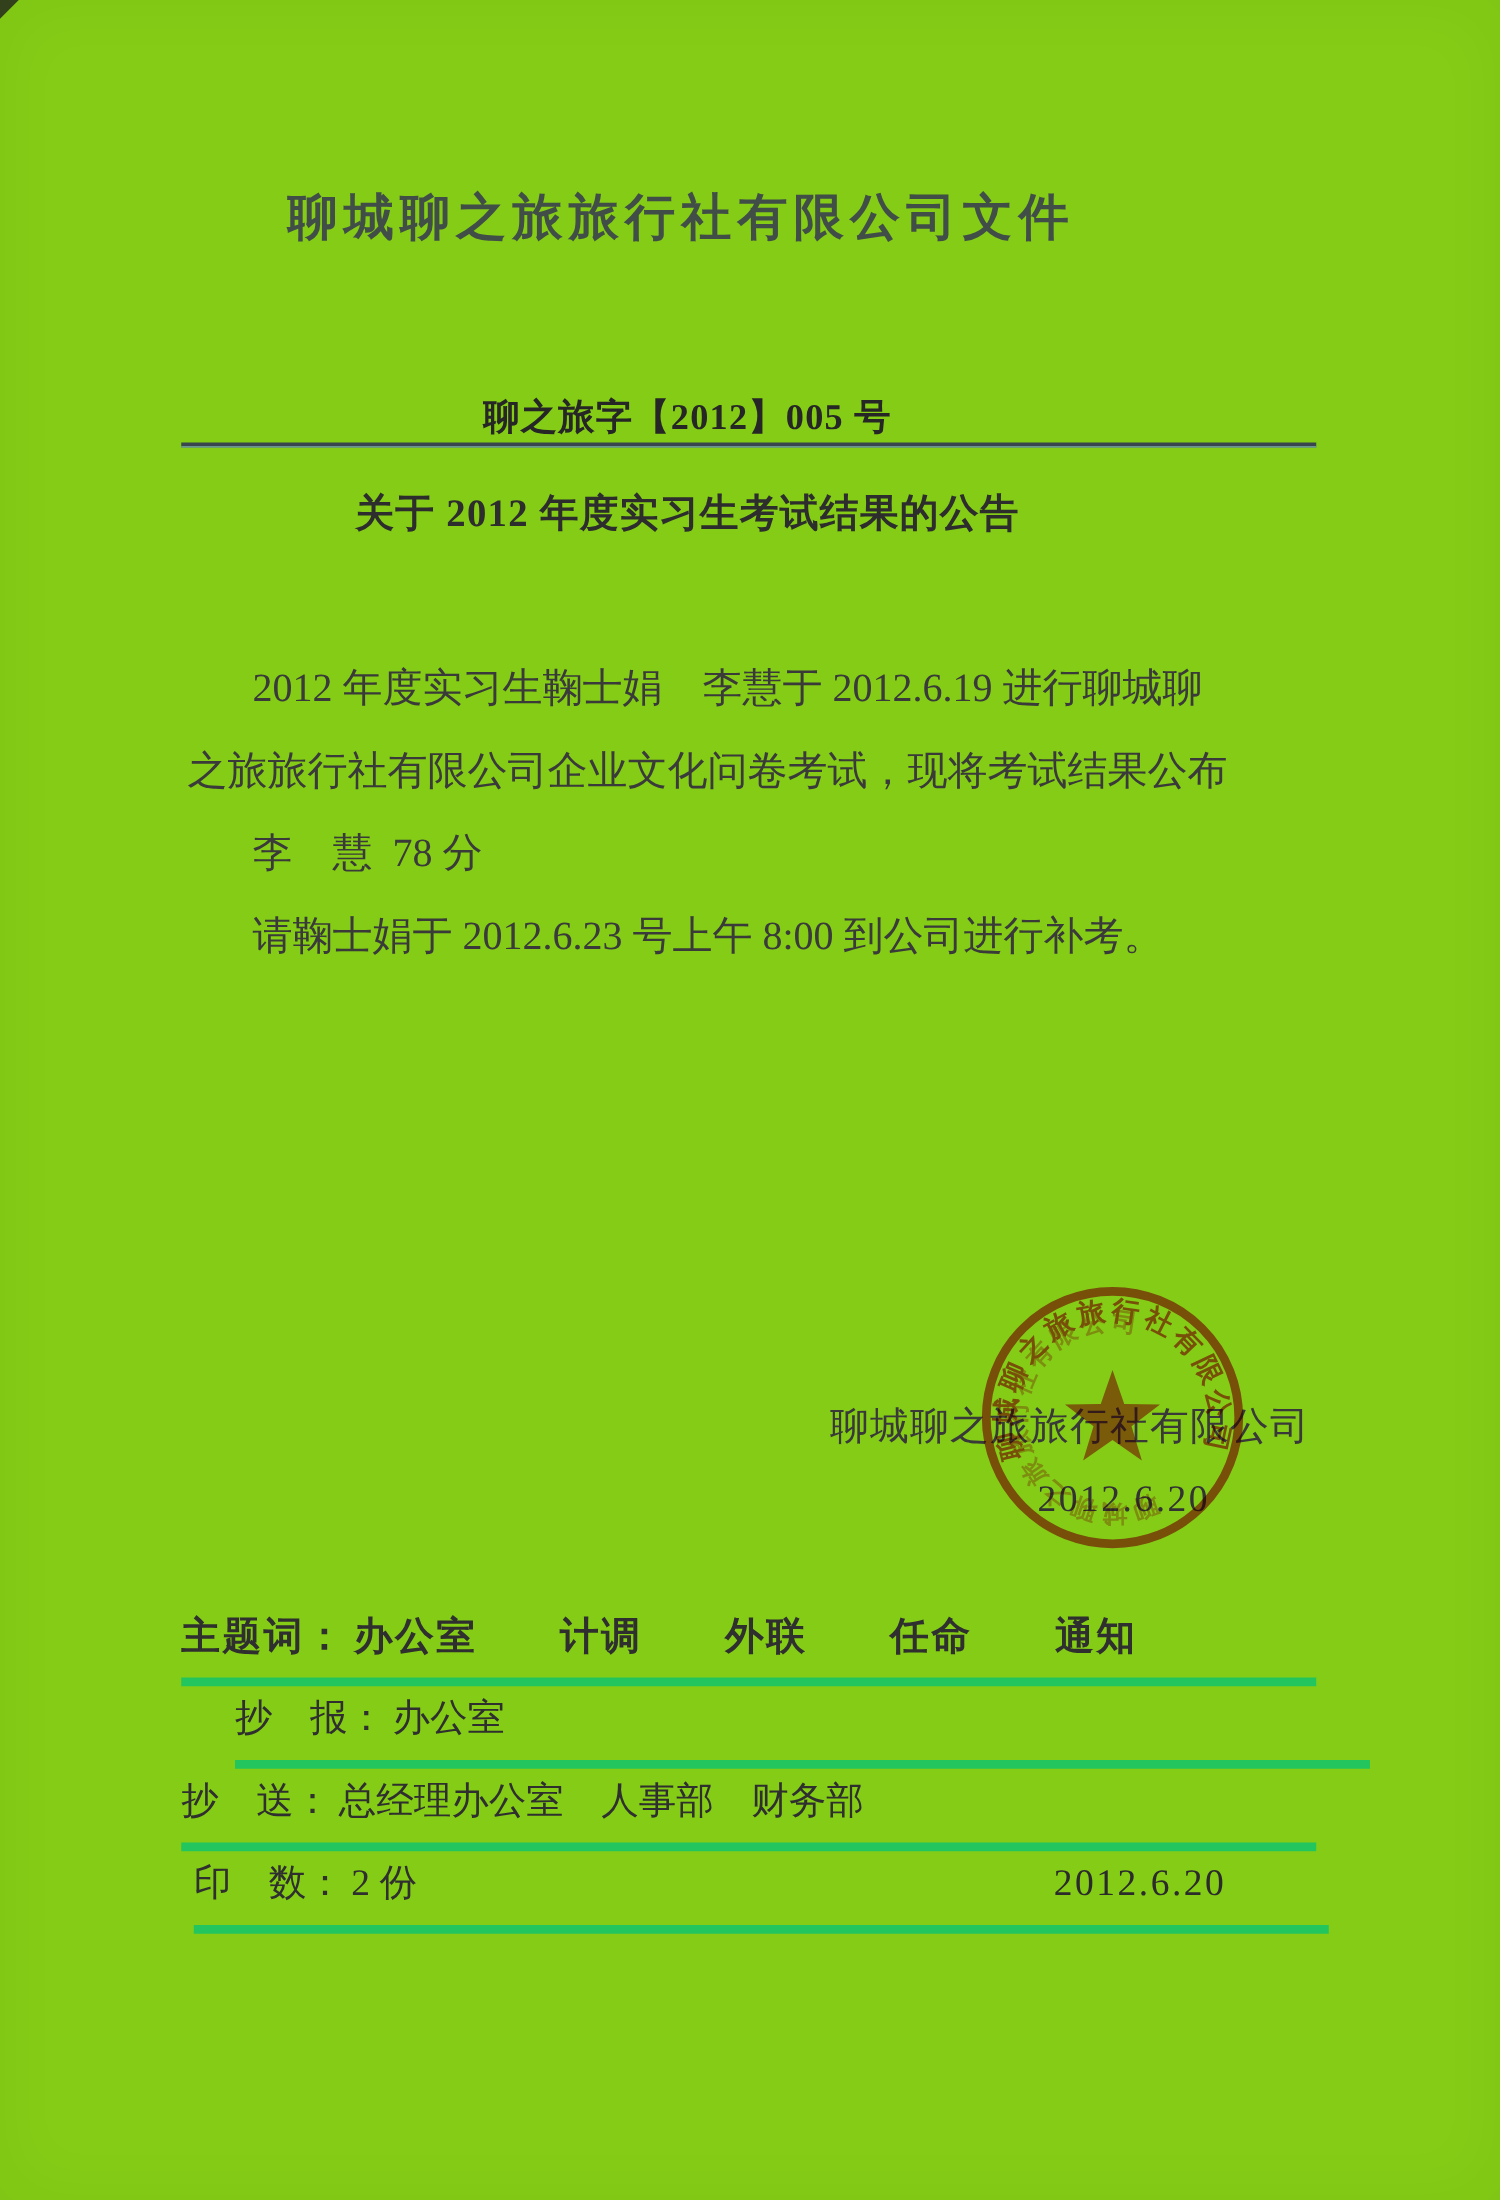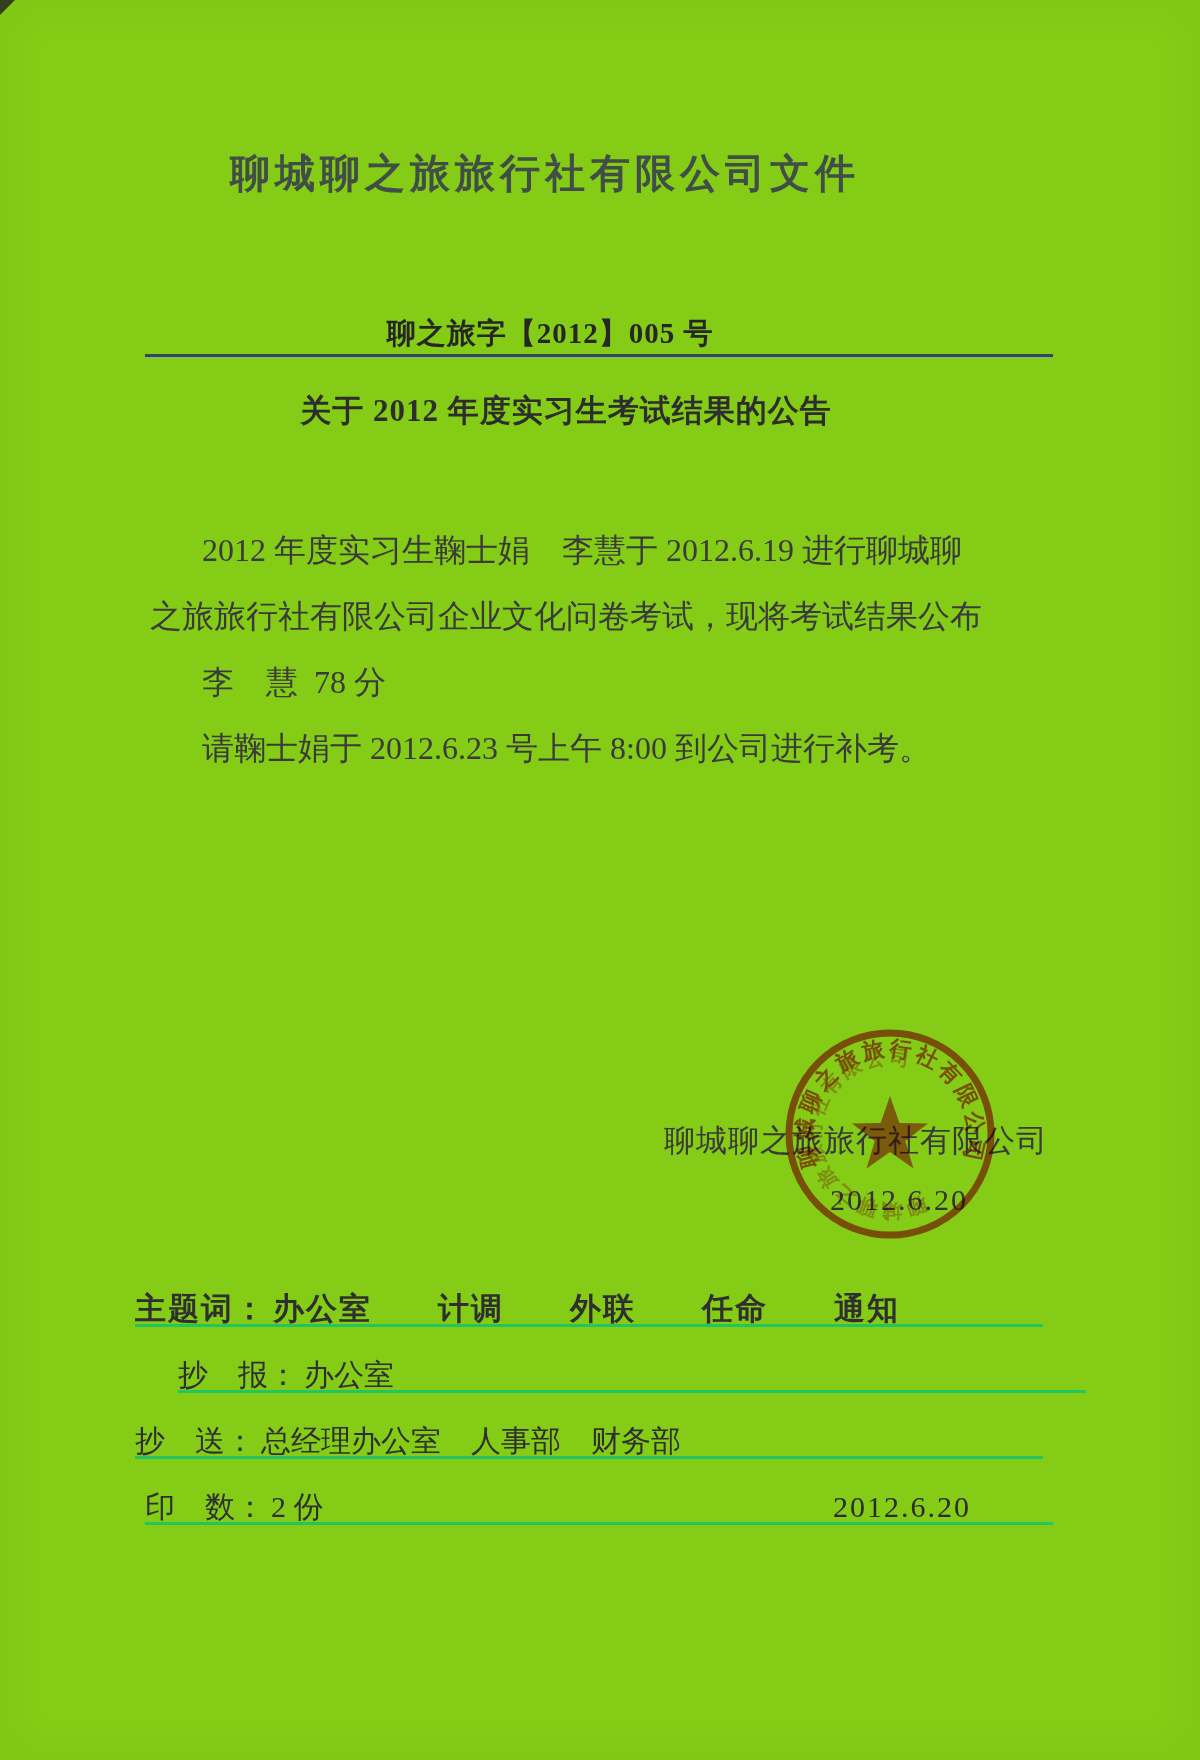--- a/index.html
+++ b/index.html
@@ -41,21 +41,21 @@
     white-space: nowrap;
   }
 
   .header-rule {
     position: absolute; top: 354px; left: 145px; width: 908px;
     height: 3px; background: #3a464d;
     border-bottom: 1px solid #7cb4ab;
   }
 
   .doc-subject {
-    position: absolute; top: 390px; left: 116px; width: 900px;
+    position: absolute; top: 390px; left: 100px; width: 900px;
     text-align: center;
     font-size: 31px; font-weight: bold;
     color: #2d2d2d;
     letter-spacing: 1px;
     white-space: nowrap;
   }
 
   .body-block {
     position: absolute; top: 517px; left: 150px; width: 910px;
     font-size: 32px; color: #3a3a3a;
@@ -86,24 +86,24 @@
     fill: #e4544b; font-weight: bold;
     font-family: "Liberation Serif", "DejaVu Serif", serif;
   }
   .stamp-text-ghost {
     font-size: 20px; letter-spacing: 3px;
     fill: #e4544b; font-weight: bold;
     font-family: "Liberation Serif", "DejaVu Serif", serif;
   }
 
   .footer-row {
-    position: absolute; left: 135px; width: 908px;
+    position: absolute; left: 145px; width: 908px;
     font-size: 30px; line-height: 30px; color: #2f2f2f;
-    padding-bottom: 0;
-    border-bottom: 3px solid #22c55e;
+    padding-bottom: 18px;
+    border-bottom: 7px solid #22c55e;
     white-space: nowrap;
   }
   .footer-row .f-label { margin-right: 6px; }
   .row-1 { top: 1294px; font-family: "Liberation Sans", "DejaVu Sans", sans-serif; font-weight: bold; font-size: 31px; letter-spacing: 2px; }
   .row-2 { top: 1360px; margin-left: 43px; }
   .row-3 { top: 1426px; }
   .row-4 { top: 1492px; margin-left: 10px; }
   .f-right-date {
     position: absolute; left: 688px; top: 0;
     letter-spacing: 2px; color: #2b2b2b;

